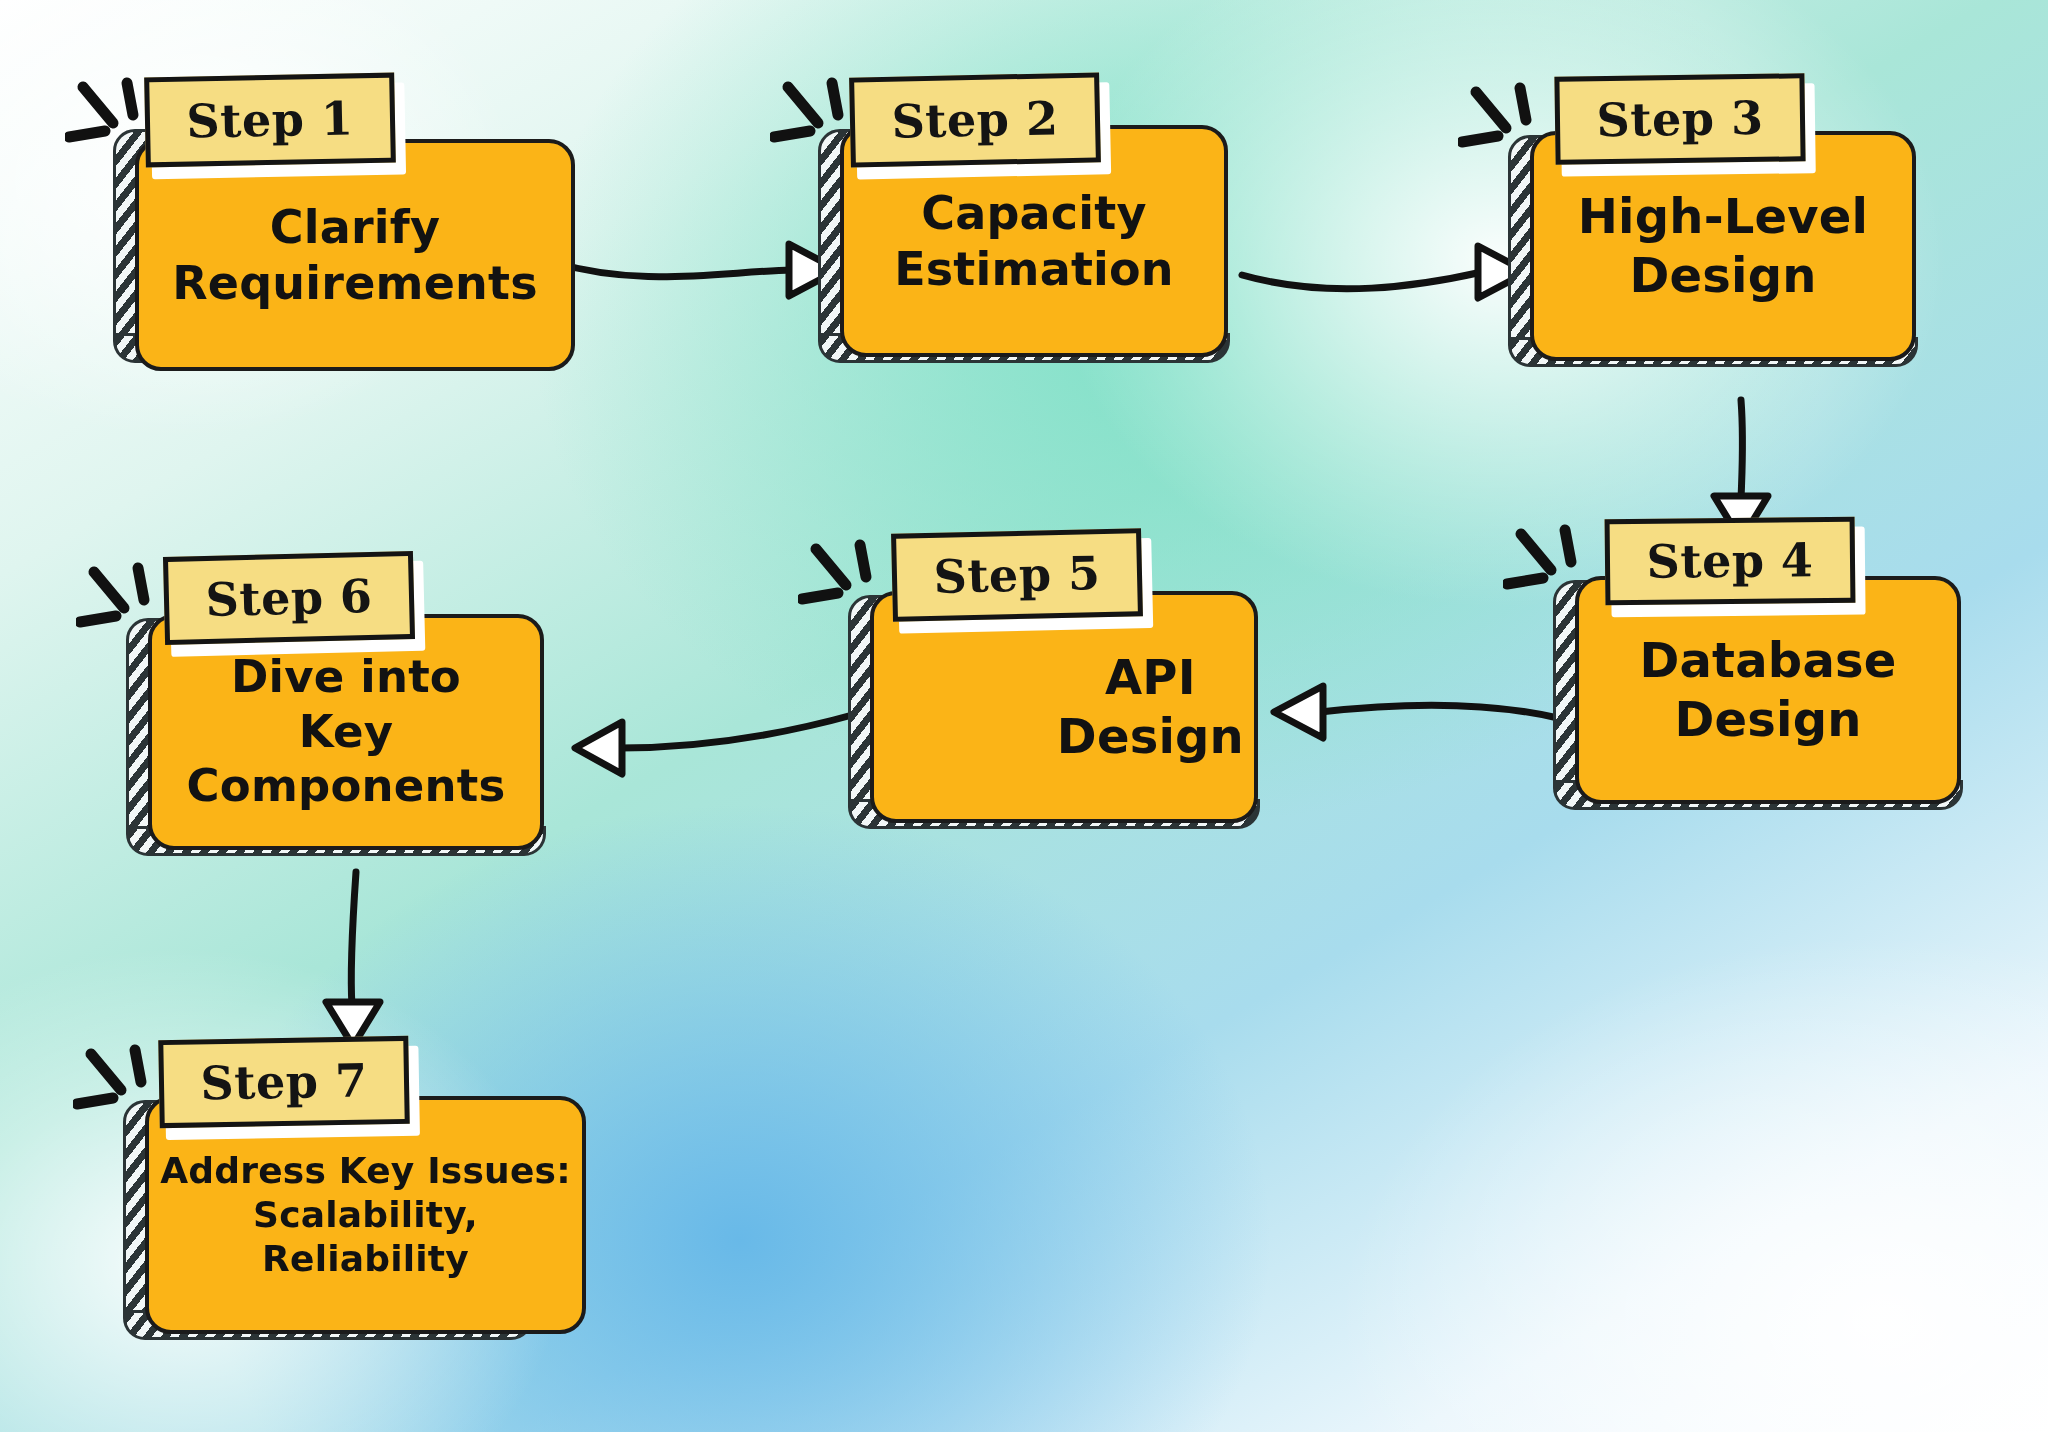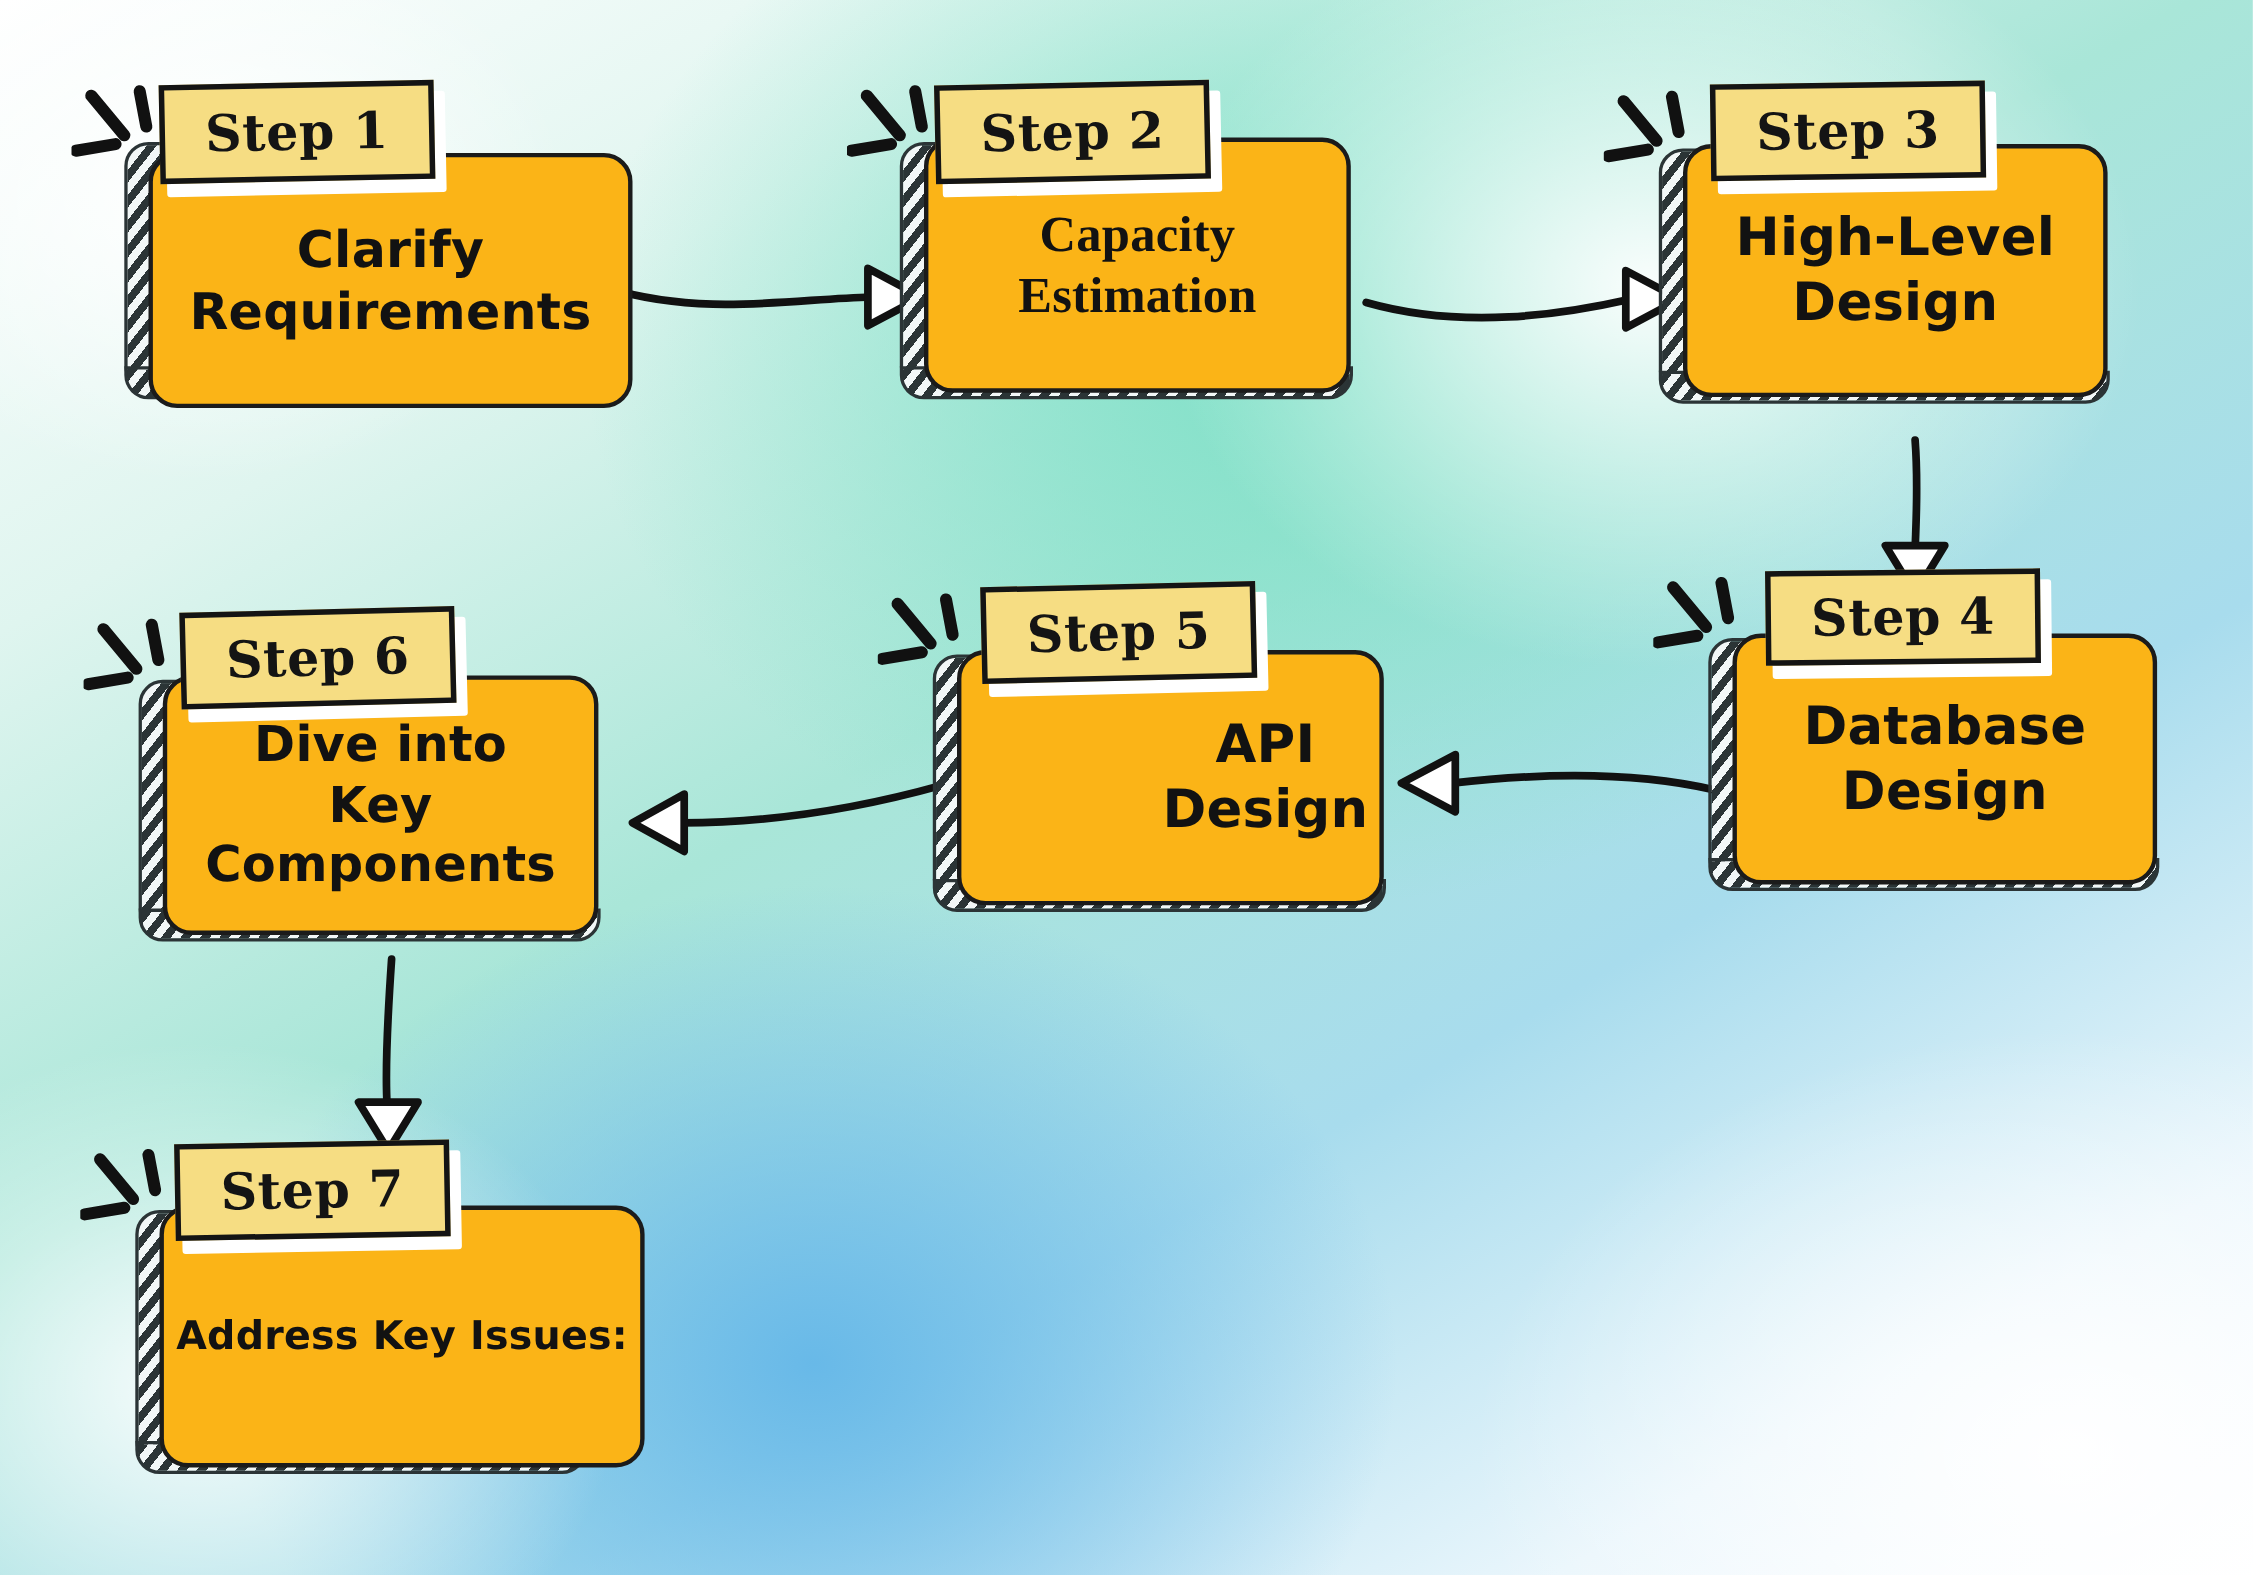--- a/index.html
+++ b/index.html
@@ -142,21 +142,21 @@
 
   <div class="node" style="left:840px;top:95px;width:410px;height:290px;">
     <svg class="spark" style="left:-70px;top:-20px;" viewBox="0 0 90 80">
       <line x1="18" y1="12" x2="48" y2="48" stroke="#111" stroke-width="11" stroke-linecap="round"></line>
       <line x1="62" y1="8" x2="68" y2="40" stroke="#111" stroke-width="11" stroke-linecap="round"></line>
       <line x1="4" y1="62" x2="40" y2="56" stroke="#111" stroke-width="11" stroke-linecap="round"></line>
     </svg>
     <div class="hatch left" style="left:-22px;top:34px;width:36px;height:226px;"></div>
     <div class="hatch bottom" style="left:-22px;top:238px;width:412px;height:30px;"></div>
     <div class="body" style="left:0;top:30px;width:388px;height:232px;">
-      <div class="body-text" style="font-size:46px;font-family:Liberation Serif, serif;">
+      <div class="body-text" style="font-size:46px;">
         <div>Capacity</div>
         <div>Estimation</div>
       </div>
     </div>
     <div class="labelwrap" style="left:10px;top:-20px;width:250px;height:90px;transform:rotate(-1.2deg);">
       <div class="label-white"></div>
       <div class="label-card">
         <span class="label-text">Step 2</span>
       </div>
     </div>
@@ -254,20 +254,21 @@
     <svg class="spark" style="left:-72px;top:-18px;" viewBox="0 0 90 80">
       <line x1="18" y1="12" x2="48" y2="48" stroke="#111" stroke-width="11" stroke-linecap="round"></line>
       <line x1="62" y1="8" x2="68" y2="40" stroke="#111" stroke-width="11" stroke-linecap="round"></line>
       <line x1="4" y1="62" x2="40" y2="56" stroke="#111" stroke-width="11" stroke-linecap="round"></line>
     </svg>
     <div class="hatch left" style="left:-22px;top:40px;width:36px;height:232px;"></div>
     <div class="hatch bottom" style="left:-22px;top:250px;width:410px;height:30px;"></div>
     <div class="body" style="left:0;top:36px;width:441px;height:238px;">
       <div class="body-text" style="font-size:36px;">
         <div>Address Key Issues:</div>
+        <div>Scalability, Reliability</div>
       </div>
     </div>
     <div class="labelwrap" style="left:14px;top:-22px;width:250px;height:88px;transform:rotate(-1.0deg);">
       <div class="label-white"></div>
       <div class="label-card">
         <span class="label-text">Step 7</span>
       </div>
     </div>
   </div>
 

